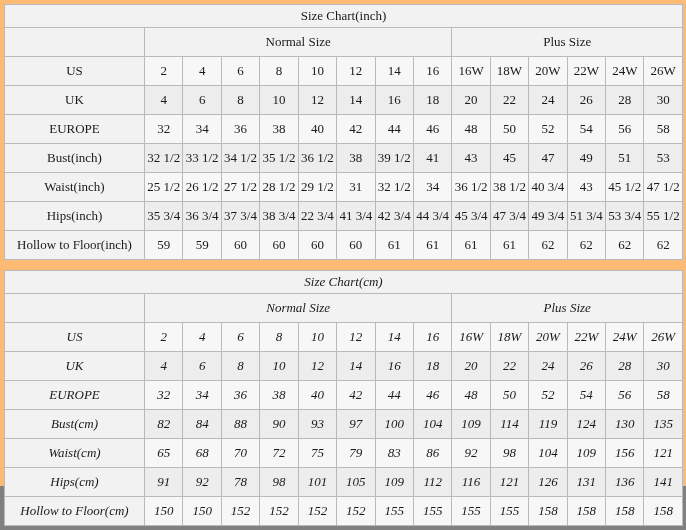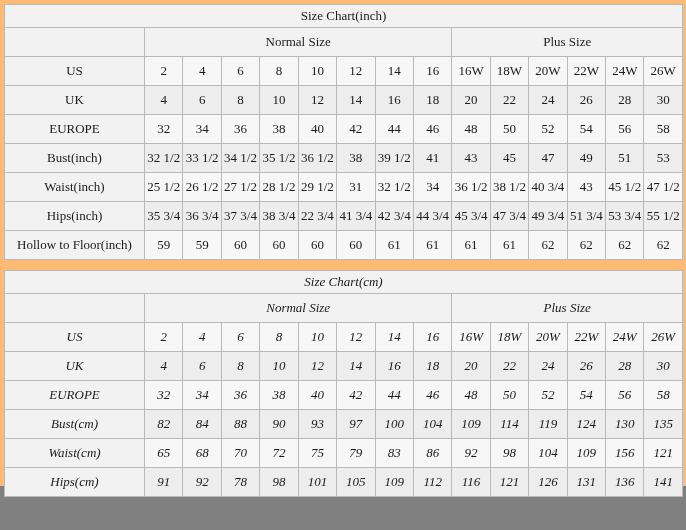--- a/index.html
+++ b/index.html
@@ -357,16 +357,33 @@
             <td class="cell-shade">105</td>
             <td class="cell-shade">109</td>
             <td class="cell-shade">112</td>
             <td class="cell-shade">116</td>
             <td class="cell-shade">121</td>
             <td class="cell-shade">126</td>
             <td class="cell-shade">131</td>
             <td class="cell-shade">136</td>
             <td class="cell-shade">141</td>
           </tr>
+          <tr class="tall-row">
+            <td class="row-label">Hollow to Floor(cm)</td>
+            <td class="cell-plain">150</td>
+            <td class="cell-plain">150</td>
+            <td class="cell-plain">152</td>
+            <td class="cell-plain">152</td>
+            <td class="cell-plain">152</td>
+            <td class="cell-plain">152</td>
+            <td class="cell-plain">155</td>
+            <td class="cell-plain">155</td>
+            <td class="cell-plain">155</td>
+            <td class="cell-plain">155</td>
+            <td class="cell-plain">158</td>
+            <td class="cell-plain">158</td>
+            <td class="cell-plain">158</td>
+            <td class="cell-plain">158</td>
+          </tr>
         </tbody>
       </table>
     </div>
 </div>
 
 </body></html>

